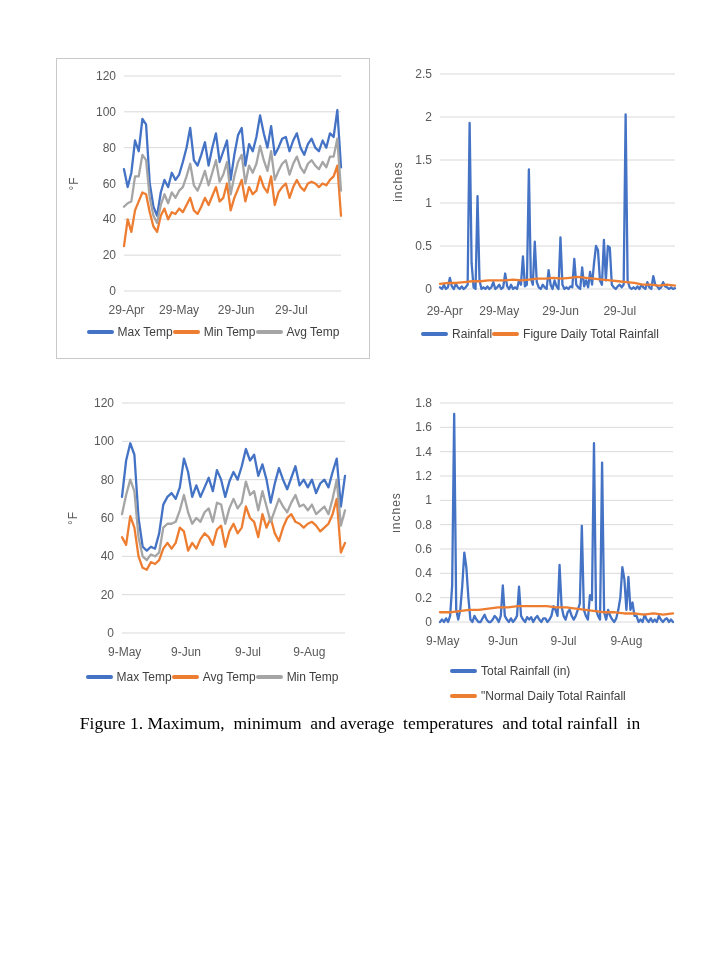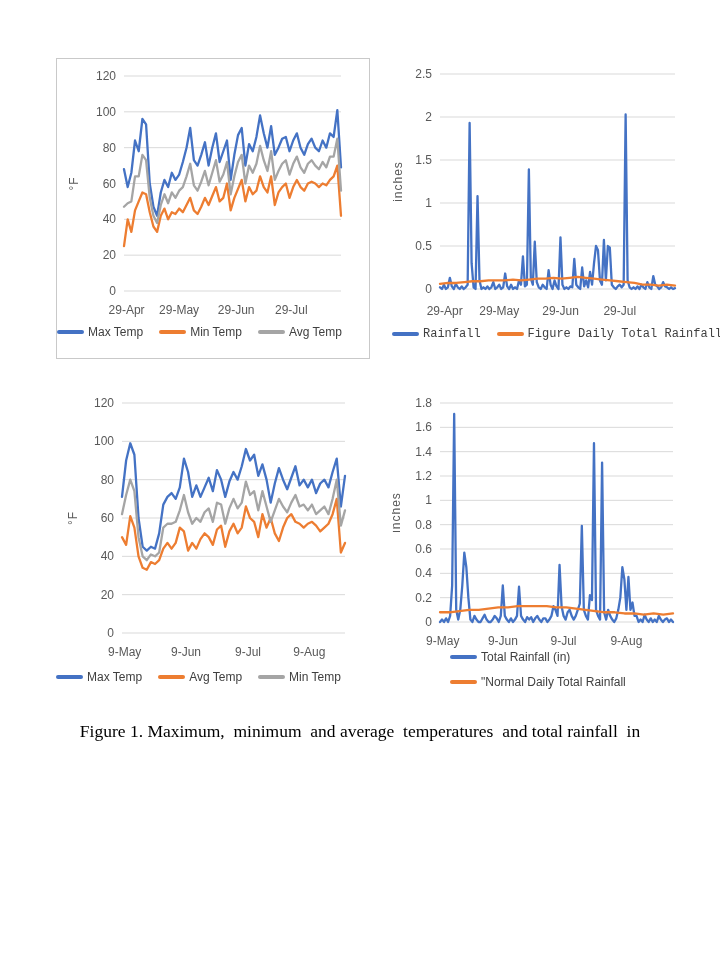--- a/index.html
+++ b/index.html
@@ -1,29 +1,29 @@
 <!DOCTYPE html>
 <html><head>
 <meta charset="utf-8">
 <style>
   html,body{margin:0;padding:0;background:#ffffff;}
   .page{position:relative;width:720px;height:960px;background:#ffffff;overflow:hidden;
         font-family:"Liberation Sans",sans-serif;}
   .chart{position:absolute;background:#ffffff;}
   .chart.framed{border:1px solid #c9c9c9;}
   .chart svg{display:block;}
-  .legend{position:absolute;left:0;right:0;display:flex;
-          align-items:center;gap:16px;}
+  .legend{position:absolute;left:0;right:0;display:flex;justify-content:center;
+          align-items:center;gap:0;}
   .legend.col{left:58px;right:auto;flex-direction:column;justify-content:flex-start;
           align-items:flex-start;gap:11px;}
   .legend-item{display:flex;align-items:center;font-size:12px;color:#404040;white-space:nowrap;}
   .legend-swatch{width:27px;height:4px;border-radius:2px;margin-right:4px;flex:0 0 auto;}
   .caption{position:absolute;left:0;top:712px;width:720px;text-align:center;
            font-family:"Liberation Serif",serif;font-size:17.5px;line-height:1.3;color:#000;}
-  .caption div{white-space:pre-wrap;margin-top:8px;}
+  .caption div{white-space:pre-wrap;}
 </style>
 </head>
 <body>
 
 <div class="page">
   <div class="chart framed" id="c-dickinson_temperature" style="left: 56px; top: 58px; width: 312px; height: 299px;">
       <svg width="312" height="299">
         <line x1="67" x2="284" y1="232" y2="232" stroke="#D9D9D9" stroke-width="1"></line>
         <text x="59" y="236" text-anchor="end" fill="#595959" font-size="12">0</text>
         <line x1="67" x2="284" y1="196.16666666666669" y2="196.16666666666669" stroke="#D9D9D9" stroke-width="1"></line>
@@ -77,21 +77,21 @@
         <line x1="48" x2="283" y1="17" y2="17" stroke="#D9D9D9" stroke-width="1"></line>
         <text x="40" y="21" text-anchor="end" fill="#595959" font-size="12">2.5</text>
         <text x="10" y="124.5" text-anchor="middle" fill="#595959" font-size="12" letter-spacing="1" transform="rotate(-90 10 124.5)">inches</text>
         <text x="52.7" y="258" text-anchor="middle" fill="#595959" font-size="12">29-Apr</text>
         <text x="107.22" y="258" text-anchor="middle" fill="#595959" font-size="12">29-May</text>
         <text x="168.555" y="258" text-anchor="middle" fill="#595959" font-size="12">29-Jun</text>
         <text x="227.775" y="258" text-anchor="middle" fill="#595959" font-size="12">29-Jul</text>
         <polyline points="48.00,230.28 49.97,232.00 51.95,227.70 53.92,232.00 55.90,230.28 57.87,220.82 59.85,229.42 61.82,232.00 63.80,226.84 65.77,230.28 67.75,232.00 69.72,229.42 71.70,232.00 73.67,230.28 75.65,227.70 77.62,66.02 79.60,206.20 81.57,230.28 83.55,232.00 85.52,139.12 87.50,223.40 89.47,232.00 91.45,230.28 93.42,232.00 95.39,229.42 97.37,232.00 99.34,230.28 101.32,225.12 103.29,232.00 105.27,230.28 107.24,227.70 109.22,232.00 111.19,230.28 113.17,216.52 115.14,229.42 117.12,232.00 119.09,227.70 121.07,232.00 123.04,230.28 125.02,232.00 126.99,223.40 128.97,227.70 130.94,199.32 132.92,229.42 134.89,227.70 136.87,112.46 138.84,221.68 140.82,227.70 142.79,184.70 144.76,225.12 146.74,230.28 148.71,232.00 150.69,227.70 152.66,230.28 154.64,232.00 156.61,213.08 158.59,227.70 160.56,232.00 162.54,223.40 164.51,229.42 166.49,232.00 168.46,180.40 170.44,227.70 172.41,232.00 174.39,230.28 176.36,232.00 178.34,229.42 180.31,230.28 182.29,201.90 184.26,227.70 186.24,230.28 188.21,232.00 190.18,210.50 192.16,229.42 194.13,223.40 196.11,230.28 198.08,214.80 200.06,227.70 202.03,206.20 204.01,189.00 205.98,193.30 207.96,223.40 209.93,227.70 211.91,182.98 213.88,223.40 215.86,189.00 217.83,190.72 219.81,227.70 221.78,230.28 223.76,232.00 225.73,229.42 227.71,227.70 229.68,230.28 231.66,227.70 233.63,57.42 235.61,223.40 237.58,230.28 239.55,232.00 241.53,230.28 243.50,232.00 245.48,229.42 247.45,232.00 249.43,227.70 251.40,230.28 253.38,232.00 255.35,225.12 257.33,230.28 259.30,232.00 261.28,219.10 263.25,227.70 265.23,229.42 267.20,232.00 269.18,230.28 271.15,225.12 273.13,229.42 275.10,230.28 277.08,232.00 279.05,230.28 281.03,232.00 283.00,231.14" fill="none" stroke="#4472C4" stroke-width="2.3" stroke-linejoin="round" stroke-linecap="round"></polyline>
         <polyline points="48.00,226.84 56.10,225.98 64.21,225.98 72.31,225.12 80.41,224.26 88.52,224.26 96.62,223.40 104.72,223.40 112.83,223.40 120.93,222.54 129.03,223.40 137.14,222.54 145.24,221.68 153.34,221.68 161.45,220.82 169.55,221.68 177.66,220.82 185.76,219.96 193.86,220.82 201.97,221.68 210.07,222.54 218.17,223.40 226.28,224.26 234.38,225.12 242.48,225.98 250.59,227.70 258.69,227.70 266.79,228.56 274.90,227.70 283.00,228.56" fill="none" stroke="#ED7D31" stroke-width="2.3" stroke-linejoin="round" stroke-linecap="round"></polyline>
       </svg>
-      <div class="legend" style="top: 270px; font-family: Liberation Mono, monospace;">
+      <div class="legend" style="top: 270px;">
         <div class="legend-item">
           <span class="legend-swatch" style="background: rgb(68, 114, 196);"></span>
           <span>Rainfall</span>
         </div>
         <div class="legend-item">
           <span class="legend-swatch" style="background: rgb(237, 125, 49);"></span>
           <span>Figure Daily Total Rainfall</span>
         </div>
       </div>
     </div>
@@ -158,21 +158,21 @@
         <line x1="48" x2="281" y1="13" y2="13" stroke="#D9D9D9" stroke-width="1"></line>
         <text x="40" y="17" text-anchor="end" fill="#595959" font-size="12">1.8</text>
         <text x="8" y="122.5" text-anchor="middle" fill="#595959" font-size="12" letter-spacing="1" transform="rotate(-90 8 122.5)">inches</text>
         <text x="50.796" y="255" text-anchor="middle" fill="#595959" font-size="12">9-May</text>
         <text x="110.91" y="255" text-anchor="middle" fill="#595959" font-size="12">9-Jun</text>
         <text x="171.49" y="255" text-anchor="middle" fill="#595959" font-size="12">9-Jul</text>
         <text x="234.4" y="255" text-anchor="middle" fill="#595959" font-size="12">9-Aug</text>
         <polyline points="48.00,232.00 50.03,229.57 52.05,232.00 54.08,228.35 56.10,232.00 58.13,225.92 60.16,195.50 62.18,23.95 64.21,219.83 66.23,229.57 68.26,219.83 70.29,195.50 72.31,162.65 74.34,177.25 76.37,207.67 78.39,229.57 80.42,232.00 82.44,225.92 84.47,229.57 86.50,232.00 88.52,232.00 90.55,228.35 92.57,224.70 94.60,229.57 96.63,232.00 98.65,232.00 100.68,229.57 102.70,225.92 104.73,228.35 106.76,232.00 108.78,225.92 110.81,195.50 112.83,225.92 114.86,229.57 116.89,232.00 118.91,228.35 120.94,232.00 122.97,229.57 124.99,225.92 127.02,196.72 129.04,225.92 131.07,229.57 133.10,232.00 135.12,227.13 137.15,229.57 139.17,227.13 141.20,232.00 143.23,228.35 145.25,225.92 147.28,229.57 149.30,232.00 151.33,228.35 153.36,228.35 155.38,232.00 157.41,229.57 159.43,225.92 161.46,216.18 163.49,219.83 165.51,225.92 167.54,174.82 169.57,216.18 171.59,225.92 173.62,229.57 175.64,222.27 177.67,219.83 179.70,225.92 181.72,229.57 183.75,225.92 185.77,219.83 187.80,213.75 189.83,135.88 191.85,219.83 193.88,225.92 195.90,229.57 197.93,205.23 199.96,210.10 201.98,53.15 204.01,219.83 206.03,225.92 208.06,229.57 210.09,72.62 212.11,222.27 214.14,229.57 216.17,219.83 218.19,225.92 220.22,229.57 222.24,232.00 224.27,228.35 226.30,219.83 228.32,207.67 230.35,177.25 232.37,189.42 234.40,219.83 236.43,186.98 238.45,219.83 240.48,212.53 242.50,225.92 244.53,225.92 246.56,232.00 248.58,229.57 250.61,232.00 252.63,224.70 254.66,229.57 256.69,232.00 258.71,228.35 260.74,232.00 262.77,229.57 264.79,232.00 266.82,225.92 268.84,229.57 270.87,232.00 272.90,229.57 274.92,228.35 276.95,232.00 278.97,229.57 281.00,232.00" fill="none" stroke="#4472C4" stroke-width="2.3" stroke-linejoin="round" stroke-linecap="round"></polyline>
         <polyline points="48.00,222.27 57.71,222.27 67.42,221.05 77.13,219.83 86.83,219.83 96.54,218.62 106.25,217.40 115.96,217.40 125.67,216.18 135.38,216.18 145.08,216.18 154.79,216.18 164.50,217.40 174.21,217.40 183.92,218.62 193.63,219.83 203.33,221.05 213.04,222.27 222.75,222.27 232.46,223.48 242.17,223.48 251.88,224.70 261.58,223.48 271.29,224.70 281.00,223.48" fill="none" stroke="#ED7D31" stroke-width="2.3" stroke-linejoin="round" stroke-linecap="round"></polyline>
       </svg>
-      <div class="legend col" style="top: 260px;">
+      <div class="legend col" style="top: 274px;">
         <div class="legend-item">
           <span class="legend-swatch" style="background: rgb(68, 114, 196);"></span>
           <span>Total Rainfall (in)</span>
         </div>
         <div class="legend-item">
           <span class="legend-swatch" style="background: rgb(237, 125, 49);"></span>
           <span>"Normal Daily Total Rainfall</span>
         </div>
       </div>
     </div>

